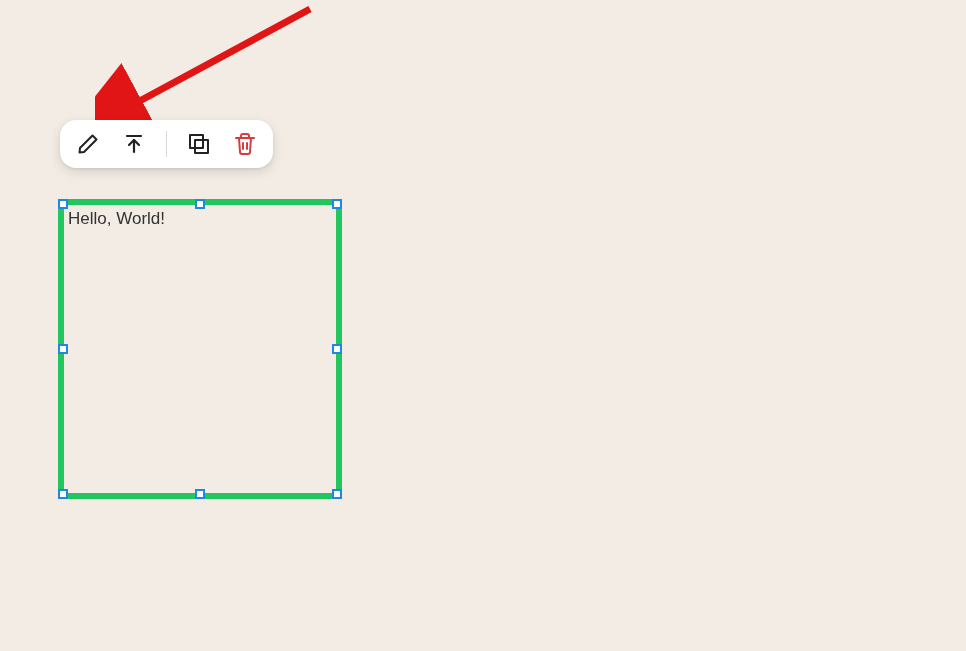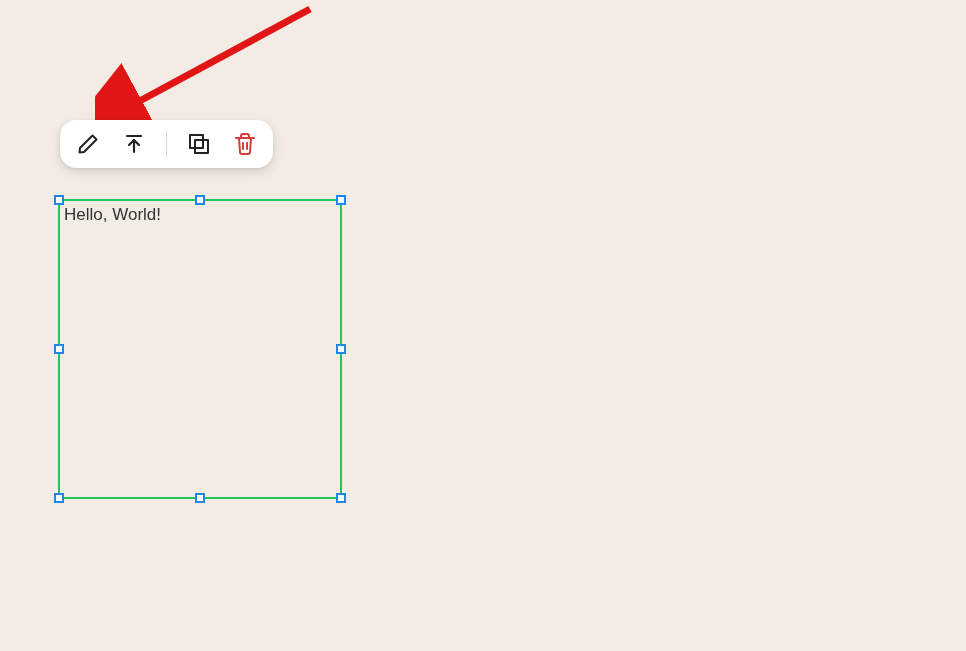--- a/index.html
+++ b/index.html
@@ -40,21 +40,21 @@
       background: #d8d8d8;
     }
 
     
     .selection-box {
       position: absolute;
       left: 58px;
       top: 199px;
       width: 284px;
       height: 300px;
-      border: 2px solid #22c55e;
+      border: 6px solid #22c55e;
     }
     .selection-box .content-text {
       padding: 4px 6px 4px 4px;
       font-size: 17px;
       color: #333;
       font-family: Arial, sans-serif;
     }
     .handle {
       position: absolute;
       width: 10px;

